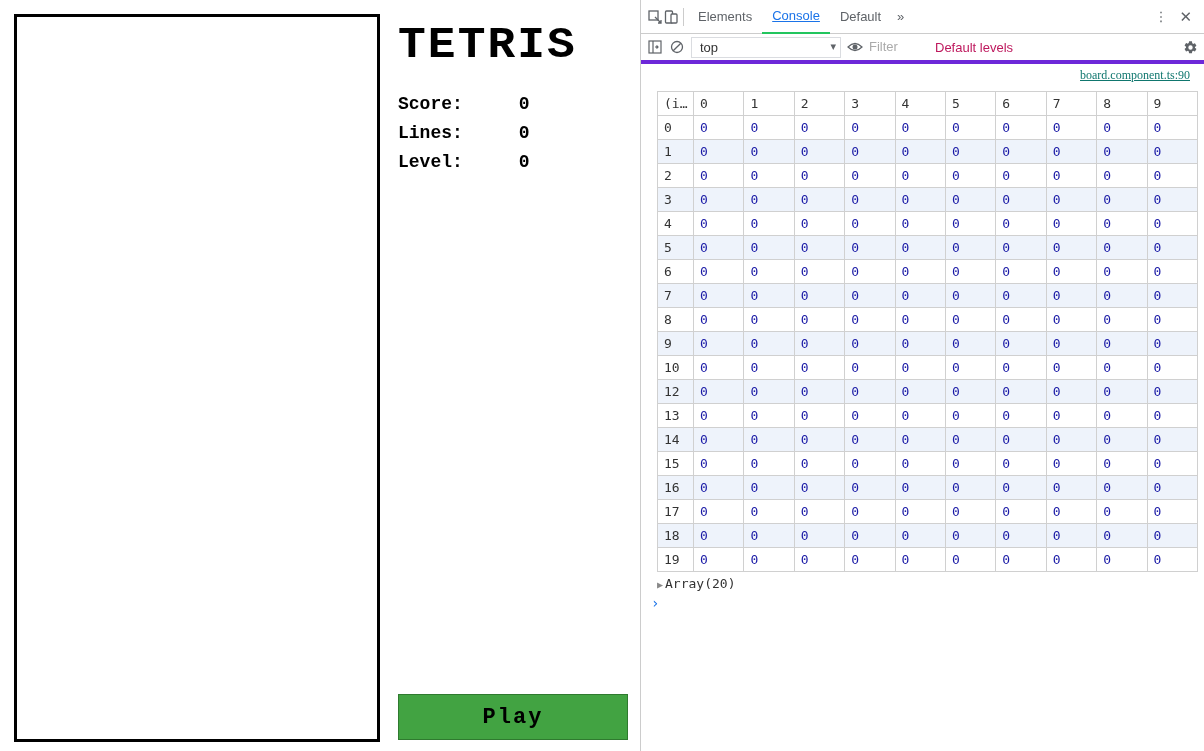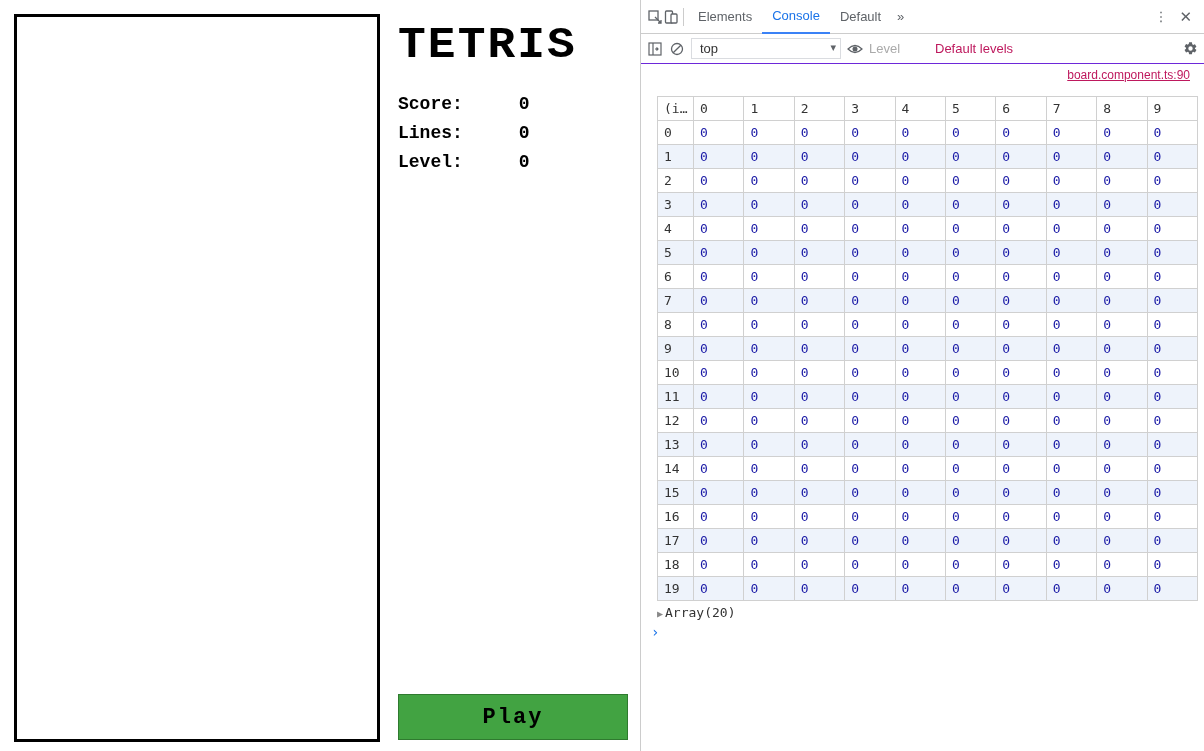--- a/index.html
+++ b/index.html
@@ -95,28 +95,29 @@
     .dt-tab {
       padding: 8px 10px;
       color: #5f6368;
       cursor: pointer;
       height: 34px;
       display: flex;
       align-items: center;
     }
     .dt-tab.active {
       color: #1a73e8;
-      border-bottom: 2px solid #3b82f6;
+      border-bottom: 2px solid #22c55e;
+      text-decoration: underline;
     }
     .dt-tab-more { padding: 8px 6px; color:#5f6368; }
     .dt-menu { margin-left:auto; color:#5f6368; padding:0 6px; cursor:pointer;}
     .dt-close { color:#5f6368; padding:0 6px; cursor:pointer; font-size:15px;}
     .dt-toolbar {
       height: 30px;
-      border-bottom: 1px solid #6d28d9;
+      border-bottom: 4px solid #6d28d9;
       display:flex;
       align-items:center;
       padding: 0 6px;
       gap: 6px;
       color:#5f6368;
     }
     .dt-toolbar .ctx {
       border: 1px solid #dadce0;
       padding: 2px 20px 2px 8px;
       border-radius: 0;
@@ -134,26 +135,26 @@
       width: 60px;
       color:#aaa;
     }
     .dt-toolbar .levels { color:#be185d; white-space:nowrap; overflow:hidden; width:90px; }
     .dt-toolbar .gear { margin-left:auto; cursor:pointer;}
     .dt-body {
       padding: 4px 6px 6px 6px;
     }
     .src-link {
       text-align: right;
-      color: #be185d;
-      font-family: Liberation Sans, sans-serif;
+      color: #0f766e;
+      font-family: Liberation Serif, serif;
       font-size: 12px;
       text-decoration: underline;
       padding-right: 8px;
-      margin-bottom: 14px;
+      margin-bottom: 8px;
     }
     table.console-table {
       border-collapse: collapse;
       width: calc(100% - 10px);
       margin-left: 10px;
       table-layout: fixed;
       font-family: Menlo, Consolas, monospace;
       font-size: 13px;
     }
     table.console-table th, table.console-table td {
@@ -258,21 +259,21 @@
           <line x1="3.2" y1="10.8" x2="10.8" y2="3.2" stroke="#5f6368" stroke-width="1.3"></line>
         </svg>
     </span>
     <span class="ctx">top</span>
     <span class="dt-tabicon eye">
       <svg width="16" height="12" viewBox="0 0 16 12">
           <path d="M1 6 Q8 -1 15 6 Q8 13 1 6 Z" fill="none" stroke="#5f6368" stroke-width="1.2"></path>
           <circle cx="8" cy="6" r="2.5" fill="#5f6368"></circle>
         </svg>
     </span>
-    <span class="filter">Level</span>
+    <span class="filter">Filter</span>
     <span class="levels">Default levels</span>
     <span class="gear dt-tabicon">
       <svg width="15" height="15" viewBox="0 0 24 24">
           <path fill="#5f6368" d="M19.14 12.94a7.07 7.07 0 0 0 .05-.94 7.07 7.07 0 0 0-.05-.94l2.03-1.58a.5.5 0 0 0 .12-.64l-1.92-3.32a.5.5 0 0 0-.6-.22l-2.39.96a7.03 7.03 0 0 0-1.62-.94l-.36-2.54A.5.5 0 0 0 13.9 2h-3.8a.5.5 0 0 0-.49.42l-.36 2.54c-.58.24-1.12.55-1.62.94l-2.39-.96a.5.5 0 0 0-.6.22L2.72 8.48a.5.5 0 0 0 .12.64l2.03 1.58c-.03.31-.05.63-.05.94s.02.63.05.94L2.84 14.16a.5.5 0 0 0-.12.64l1.92 3.32c.13.22.4.31.6.22l2.39-.96c.5.39 1.04.7 1.62.94l.36 2.54c.4.24.25.42.49.42h3.8c.24 0 .45-.18.49-.42l.36-2.54c.58-.24 1.12-.55 1.62-.94l2.39.96c.22.09.47 0 .6-.22l1.92-3.32a.5.5 0 0 0-.12-.64l-2.03-1.58zM12 15.5A3.5 3.5 0 1 1 12 8.5a3.5 3.5 0 0 1 0 7z"></path>
         </svg>
     </span>
   </div>
   <div class="dt-body">
     <div class="src-link">board.component.ts:90</div>
     <table class="console-table">
@@ -429,33 +430,20 @@
             <td class="val">0</td>
             <td class="val">0</td>
             <td class="val">0</td>
             <td class="val">0</td>
             <td class="val">0</td>
             <td class="val">0</td>
             <td class="val">0</td>
             <td class="val">0</td>
           </tr>
           <tr>
-            <td>11</td>
-            <td class="val">0</td>
-            <td class="val">0</td>
-            <td class="val">0</td>
-            <td class="val">0</td>
-            <td class="val">0</td>
-            <td class="val">0</td>
-            <td class="val">0</td>
-            <td class="val">0</td>
-            <td class="val">0</td>
-            <td class="val">0</td>
-          </tr>
-          <tr>
             <td>12</td>
             <td class="val">0</td>
             <td class="val">0</td>
             <td class="val">0</td>
             <td class="val">0</td>
             <td class="val">0</td>
             <td class="val">0</td>
             <td class="val">0</td>
             <td class="val">0</td>
             <td class="val">0</td>

